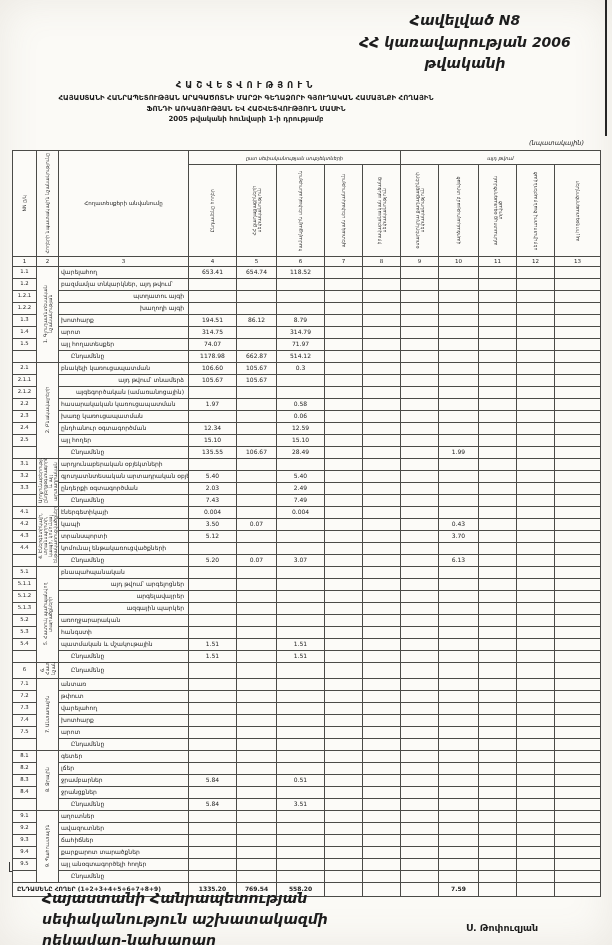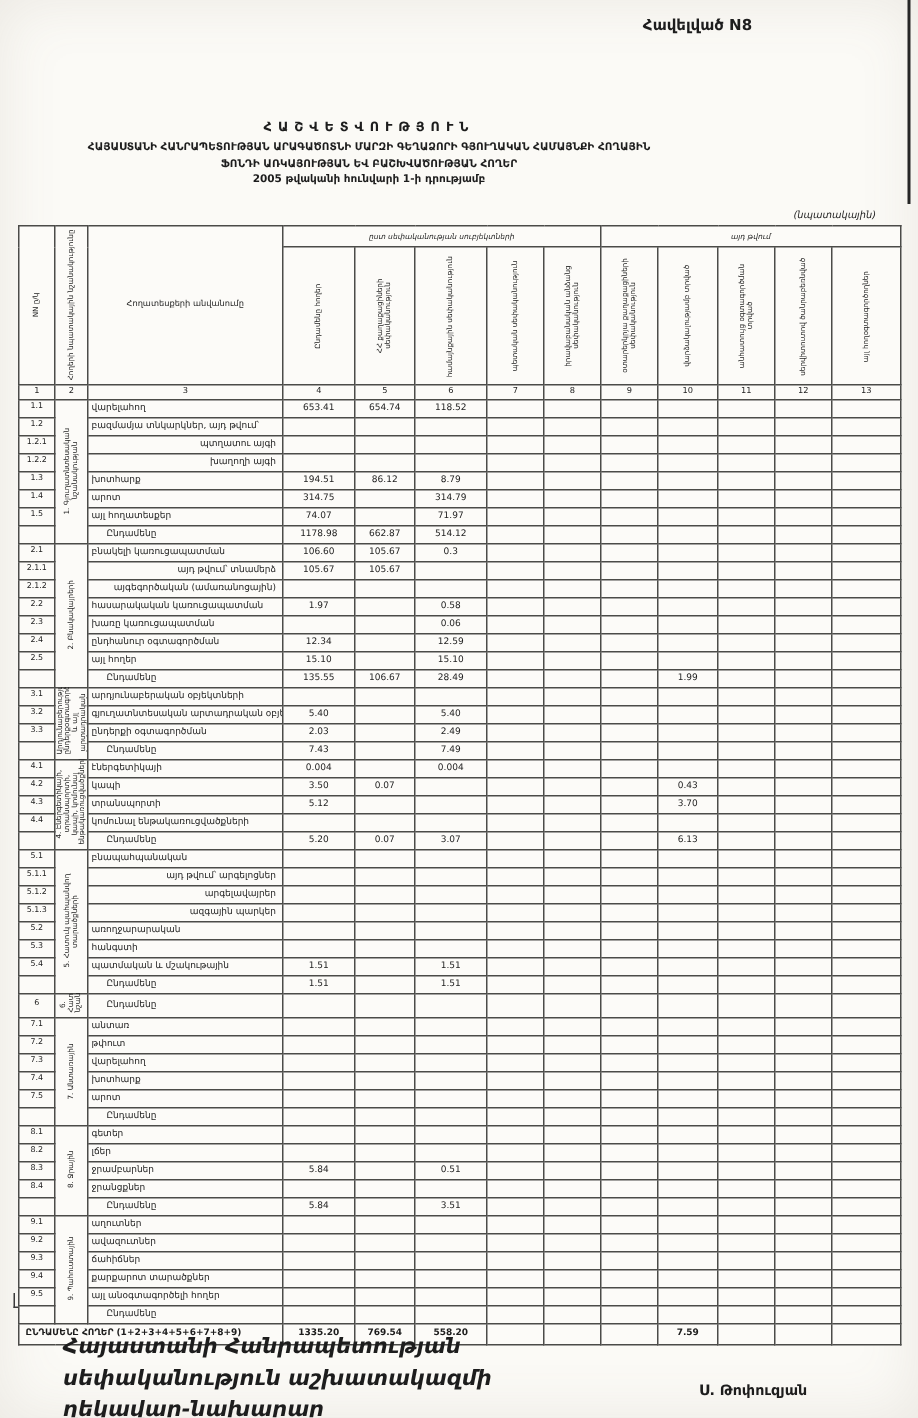--- a/index.html
+++ b/index.html
@@ -13,21 +13,21 @@
     position:relative; width:612px; height:945px;
     background:#fbfaf6; overflow:hidden;
     box-shadow:inset 0 0 40px rgba(120,110,90,.12);
   }
   
   .scan-edge { position:absolute; right:5px; top:0; width:2px; height:136px; background:#262626; }
   .corner-mark { position:absolute; left:9px; top:862px; width:9px; height:9px;
     border-left:1.5px solid #3a3a3a; border-bottom:1.5px solid #3a3a3a; }
 
   .appendix { position:absolute; top:10px; right:22px; width:250px; text-align:center;
-    font-size:10px; font-weight:bold; line-height:1.55; }
+    font-size:14px; font-weight:bold; line-height:1.55;font-style:italic; }
   .title-block { position:absolute; top:80px; left:0; width:492px; text-align:center; font-weight:bold; }
   .title-heading { font-size:8.5px; letter-spacing:4px; margin-bottom:3px; }
   .title-line { font-size:7px; line-height:1.5; }
   .units-note { position:absolute; top:139px; right:28px; font-size:6.5px; font-style:italic; }
 
   .table-wrap { position:absolute; top:150px; left:12px; width:588px; }
   table { border-collapse:collapse; table-layout:fixed; width:588px; background:#fcfbf8; }
   th, td { border:1px solid #4b4b48; padding:0 1px; overflow:hidden; vertical-align:middle; }
   thead th { font-weight:normal; }
   .band { font-size:5px; height:13px; text-align:center; font-style:italic; }
@@ -54,26 +54,27 @@
 </style>
 </head>
 <body>
 
 <div class="page">
   <div class="scan-edge"></div>
   <div class="corner-mark"></div>
 
   <div class="appendix">
     <div>Հավելված N8</div>
+    <div>ՀՀ կառավարության 2006 թվականի</div>
   </div>
 
   <div class="title-block">
     <div class="title-heading">ՀԱՇՎԵՏՎՈՒԹՅՈՒՆ</div>
     <div class="title-line">ՀԱՅԱՍՏԱՆԻ ՀԱՆՐԱՊԵՏՈՒԹՅԱՆ ԱՐԱԳԱԾՈՏՆԻ ՄԱՐԶԻ ԳԵՂԱՁՈՐԻ ԳՅՈՒՂԱԿԱՆ ՀԱՄԱՅՆՔԻ ՀՈՂԱՅԻՆ</div>
-    <div class="title-line">ՖՈՆԴԻ ԱՌԿԱՅՈՒԹՅԱՆ ԵՎ ԲԱՇԽՎԱԾՈՒԹՅԱՆ ՀՈՂԵՐ</div>
+    <div class="title-line">ՖՈՆԴԻ ԱՌԿԱՅՈՒԹՅԱՆ ԵՎ ՀԱՇՎԵՏՎՈՒԹՅՈՒՆ ՄԱՍԻՆ</div>
     <div class="title-line">2005 թվականի հունվարի 1-ի դրությամբ</div>
   </div>
 
   <div class="units-note">(նպատակային)</div>
 
   <div class="table-wrap">
     <table id="report-table">
         <colgroup>
           <col style="width: 24px;">
           <col style="width: 22px;">

